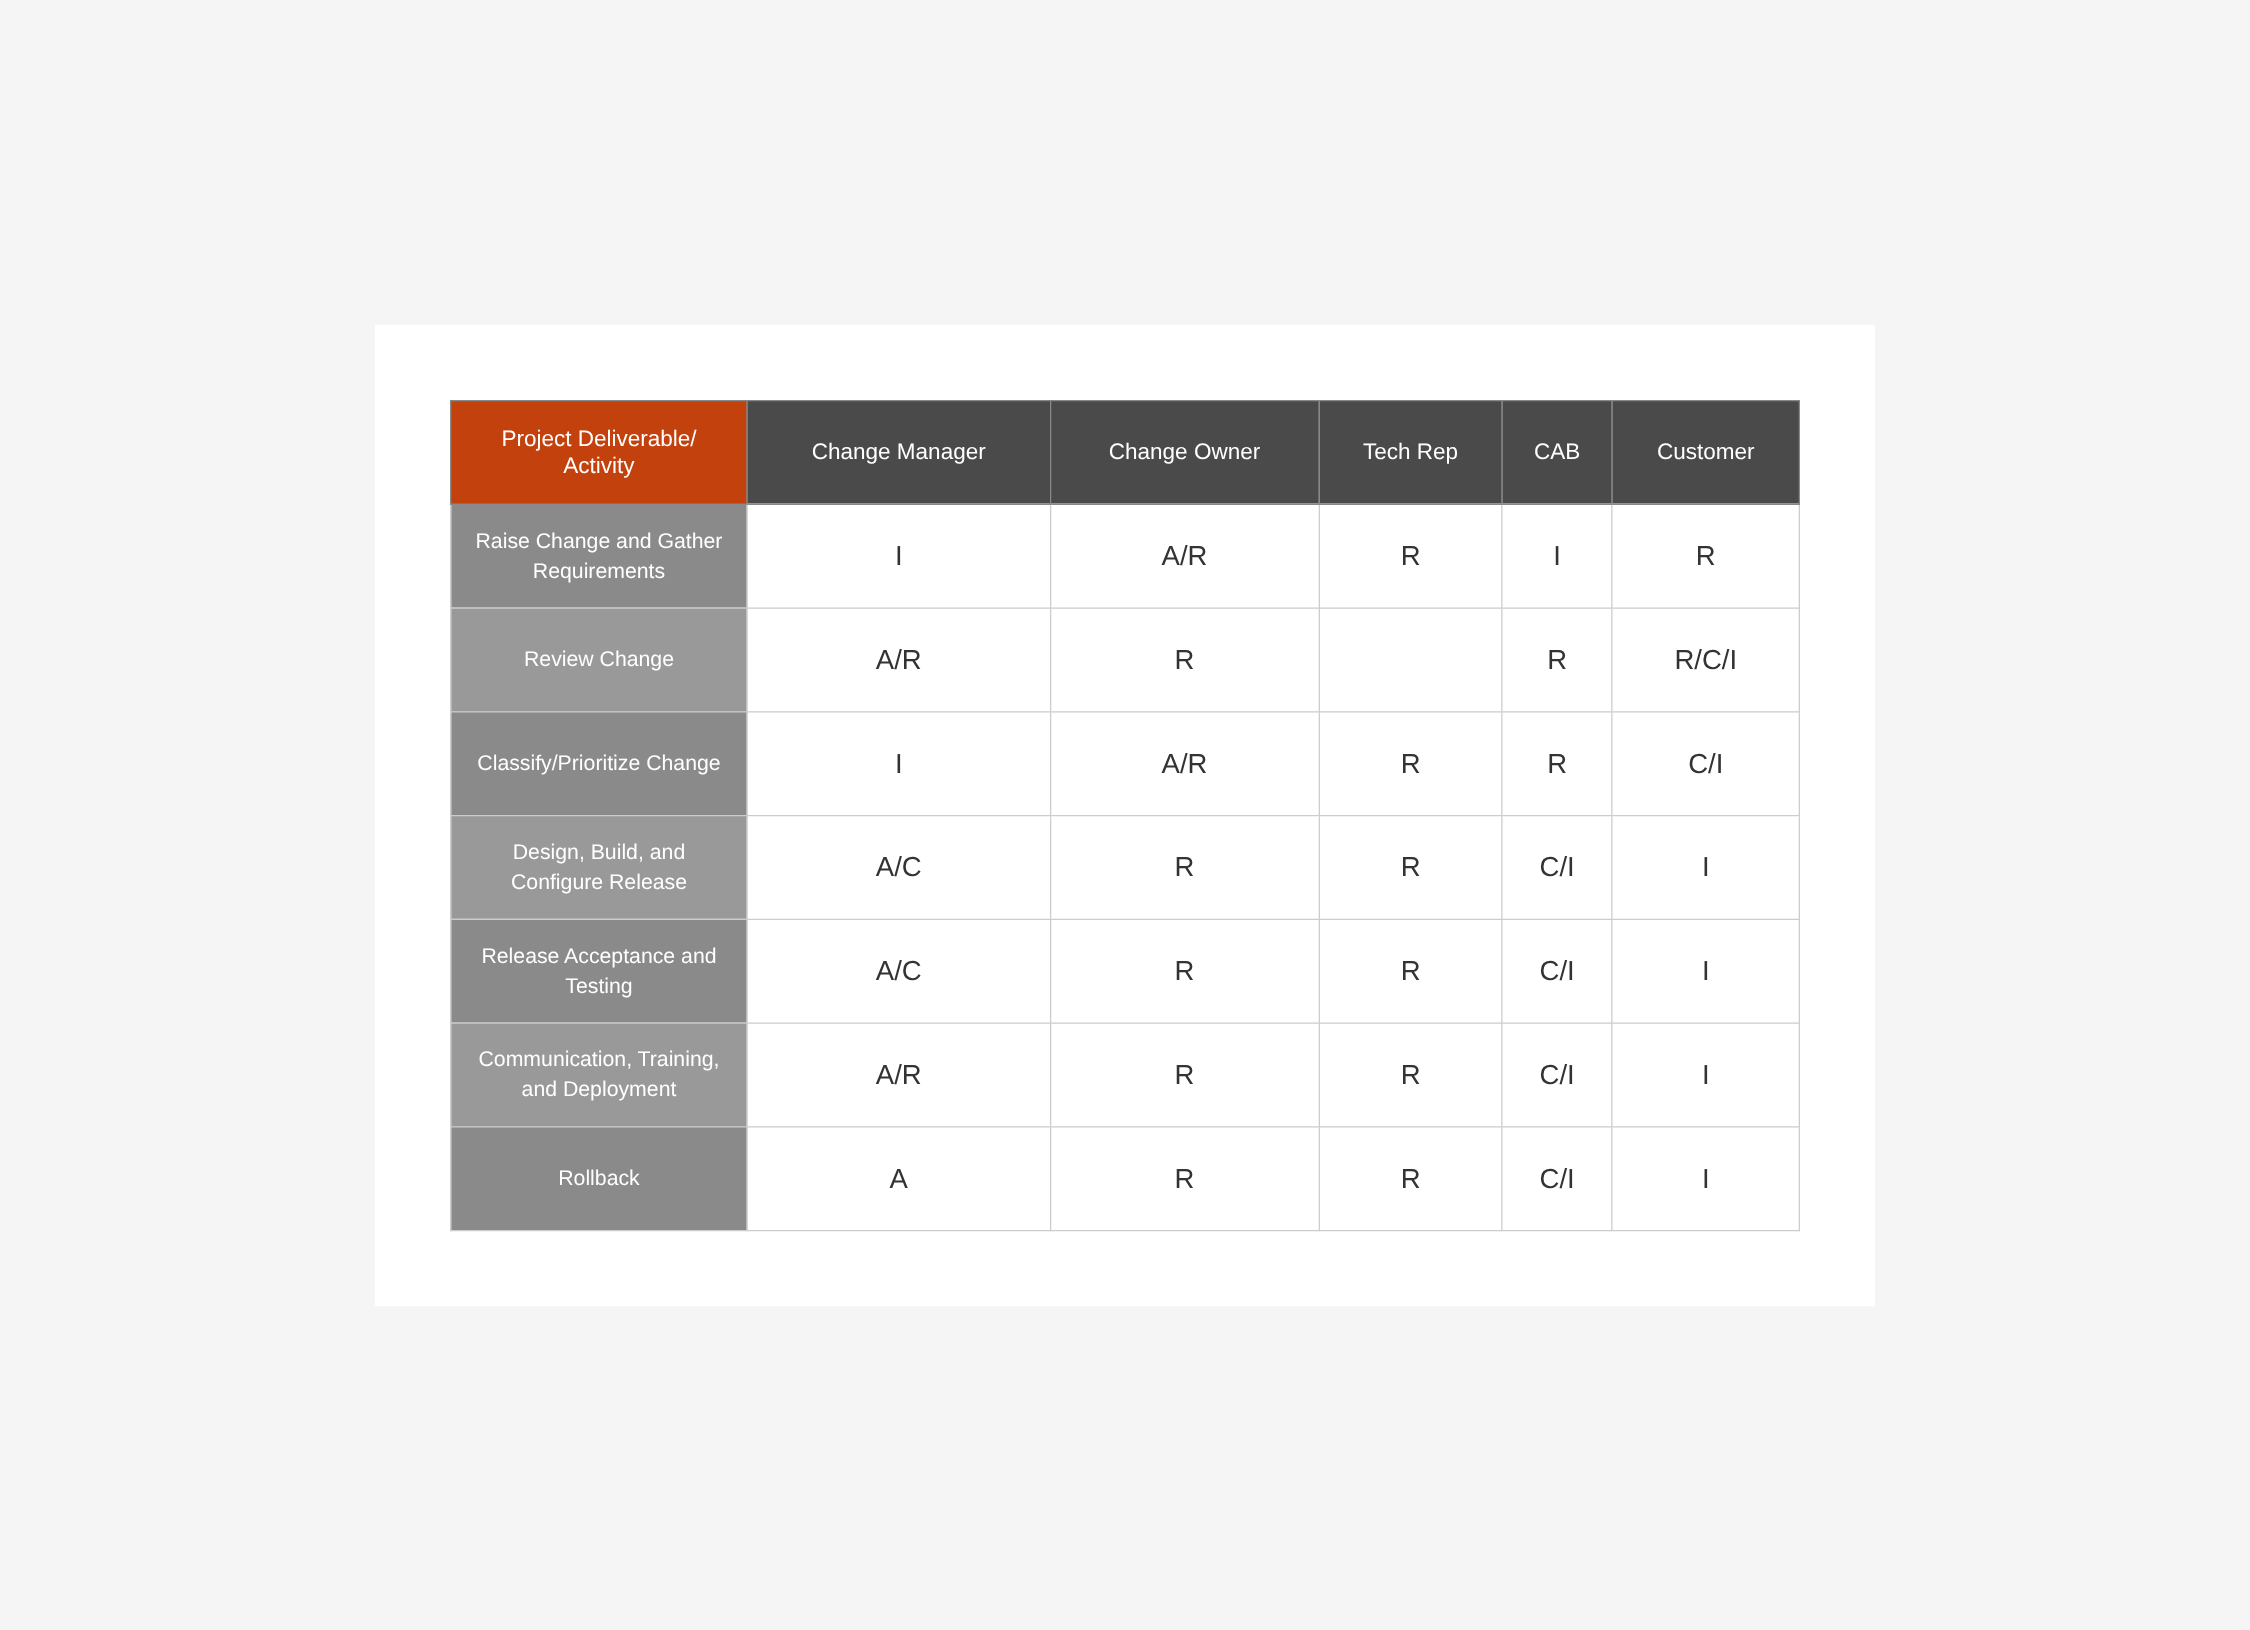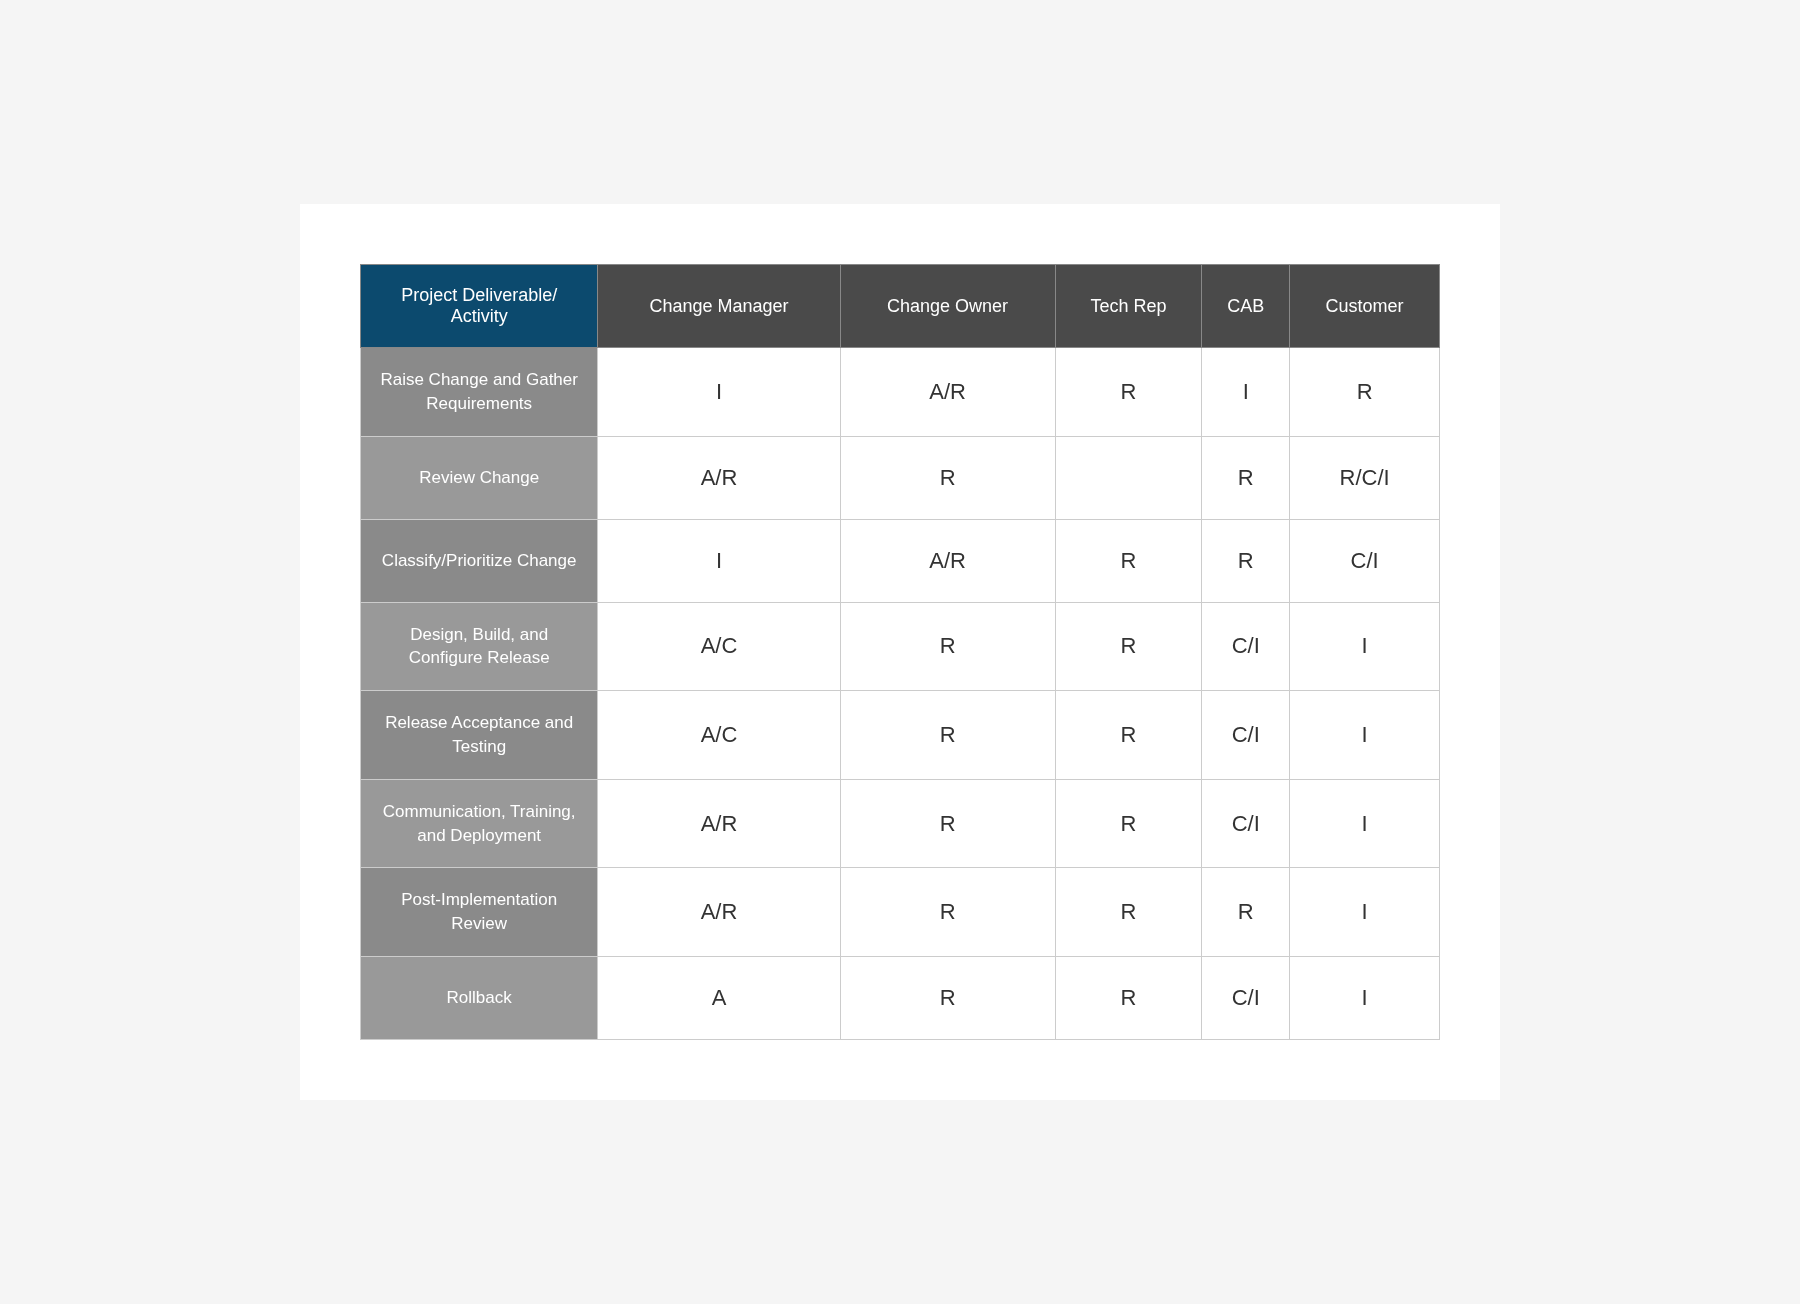--- a/index.html
+++ b/index.html
@@ -37,21 +37,21 @@
     thead th {
       color: #ffffff;
       font-weight: normal;
       font-size: 18px;
       text-align: center;
       padding: 20px 10px;
       border: 1px solid #888888;
     }
 
     thead th:first-child {
-      background-color: #0c4a6e;
+      background-color: #c2410c;
       font-size: 18px;
       width: 22%;
     }
 
     tbody tr:nth-child(odd) .row-label {
       background-color: #8a8a8a;
     }
 
     tbody tr:nth-child(even) .row-label {
       background-color: #9a9a9a;
@@ -62,21 +62,21 @@
       text-align: center;
       font-size: 22px;
       padding: 28px 10px;
       color: #333333;
       background-color: #ffffff;
     }
 
     tbody tr td.row-label {
       color: #ffffff;
       font-size: 17px;
-      padding: 20px 16px;
+      padding: 6px 16px;
       background-color: #8e8e8e;
       line-height: 1.4;
     }
 
     tbody tr:nth-child(even) td.row-label {
       background-color: #999999;
     }
 
     tbody tr:nth-child(odd) td.row-label {
       background-color: #8a8a8a;
@@ -140,28 +140,20 @@
         </tr>
         <tr>
           <td class="row-label">Communication, Training, and Deployment</td>
           <td>A/R</td>
           <td>R</td>
           <td>R</td>
           <td>C/I</td>
           <td>I</td>
         </tr>
         <tr>
-          <td class="row-label">Post-Implementation Review</td>
-          <td>A/R</td>
-          <td>R</td>
-          <td>R</td>
-          <td>R</td>
-          <td>I</td>
-        </tr>
-        <tr>
           <td class="row-label">Rollback</td>
           <td>A</td>
           <td>R</td>
           <td>R</td>
           <td>C/I</td>
           <td>I</td>
         </tr>
       </tbody>
   </table>
 </div>

